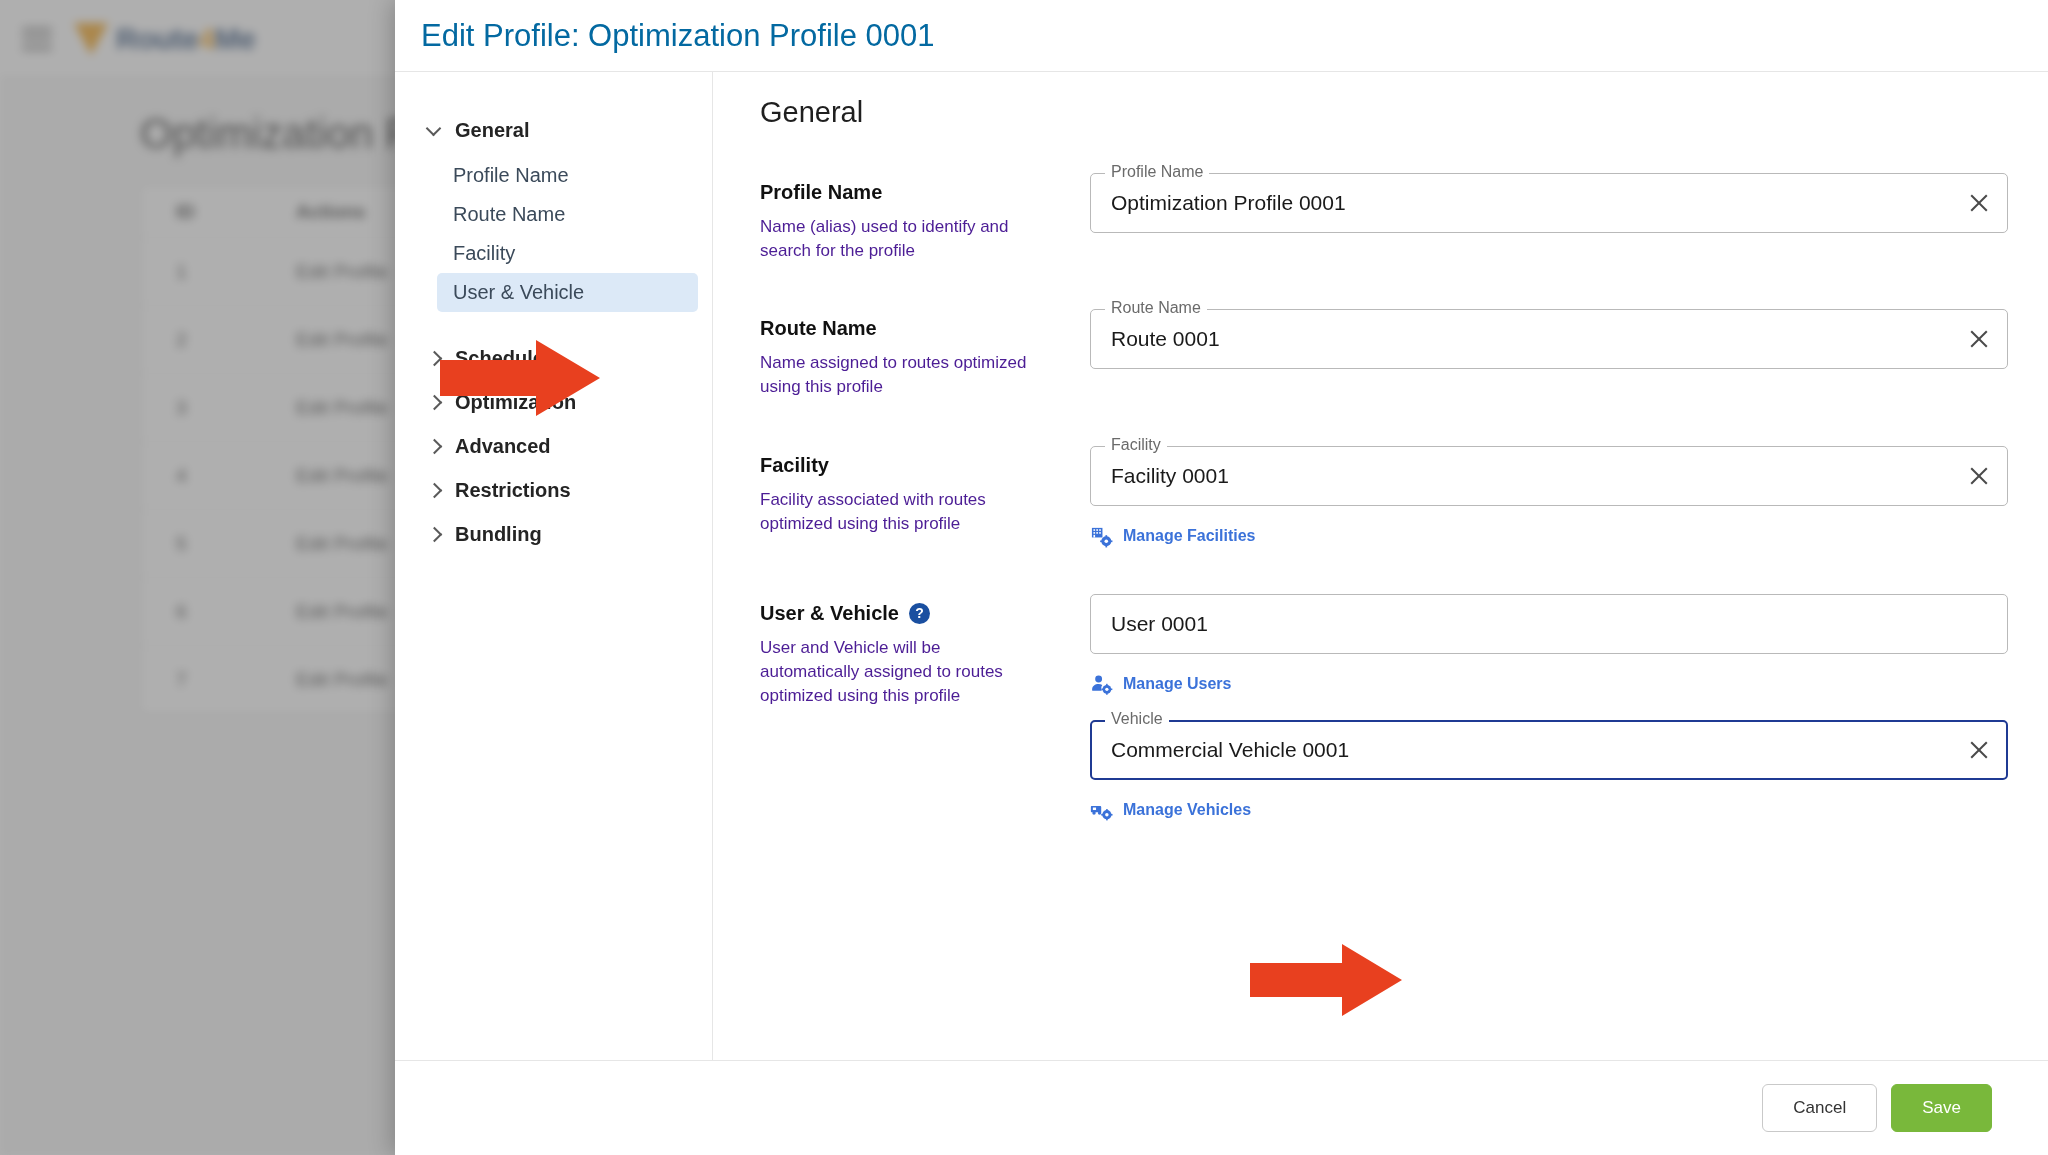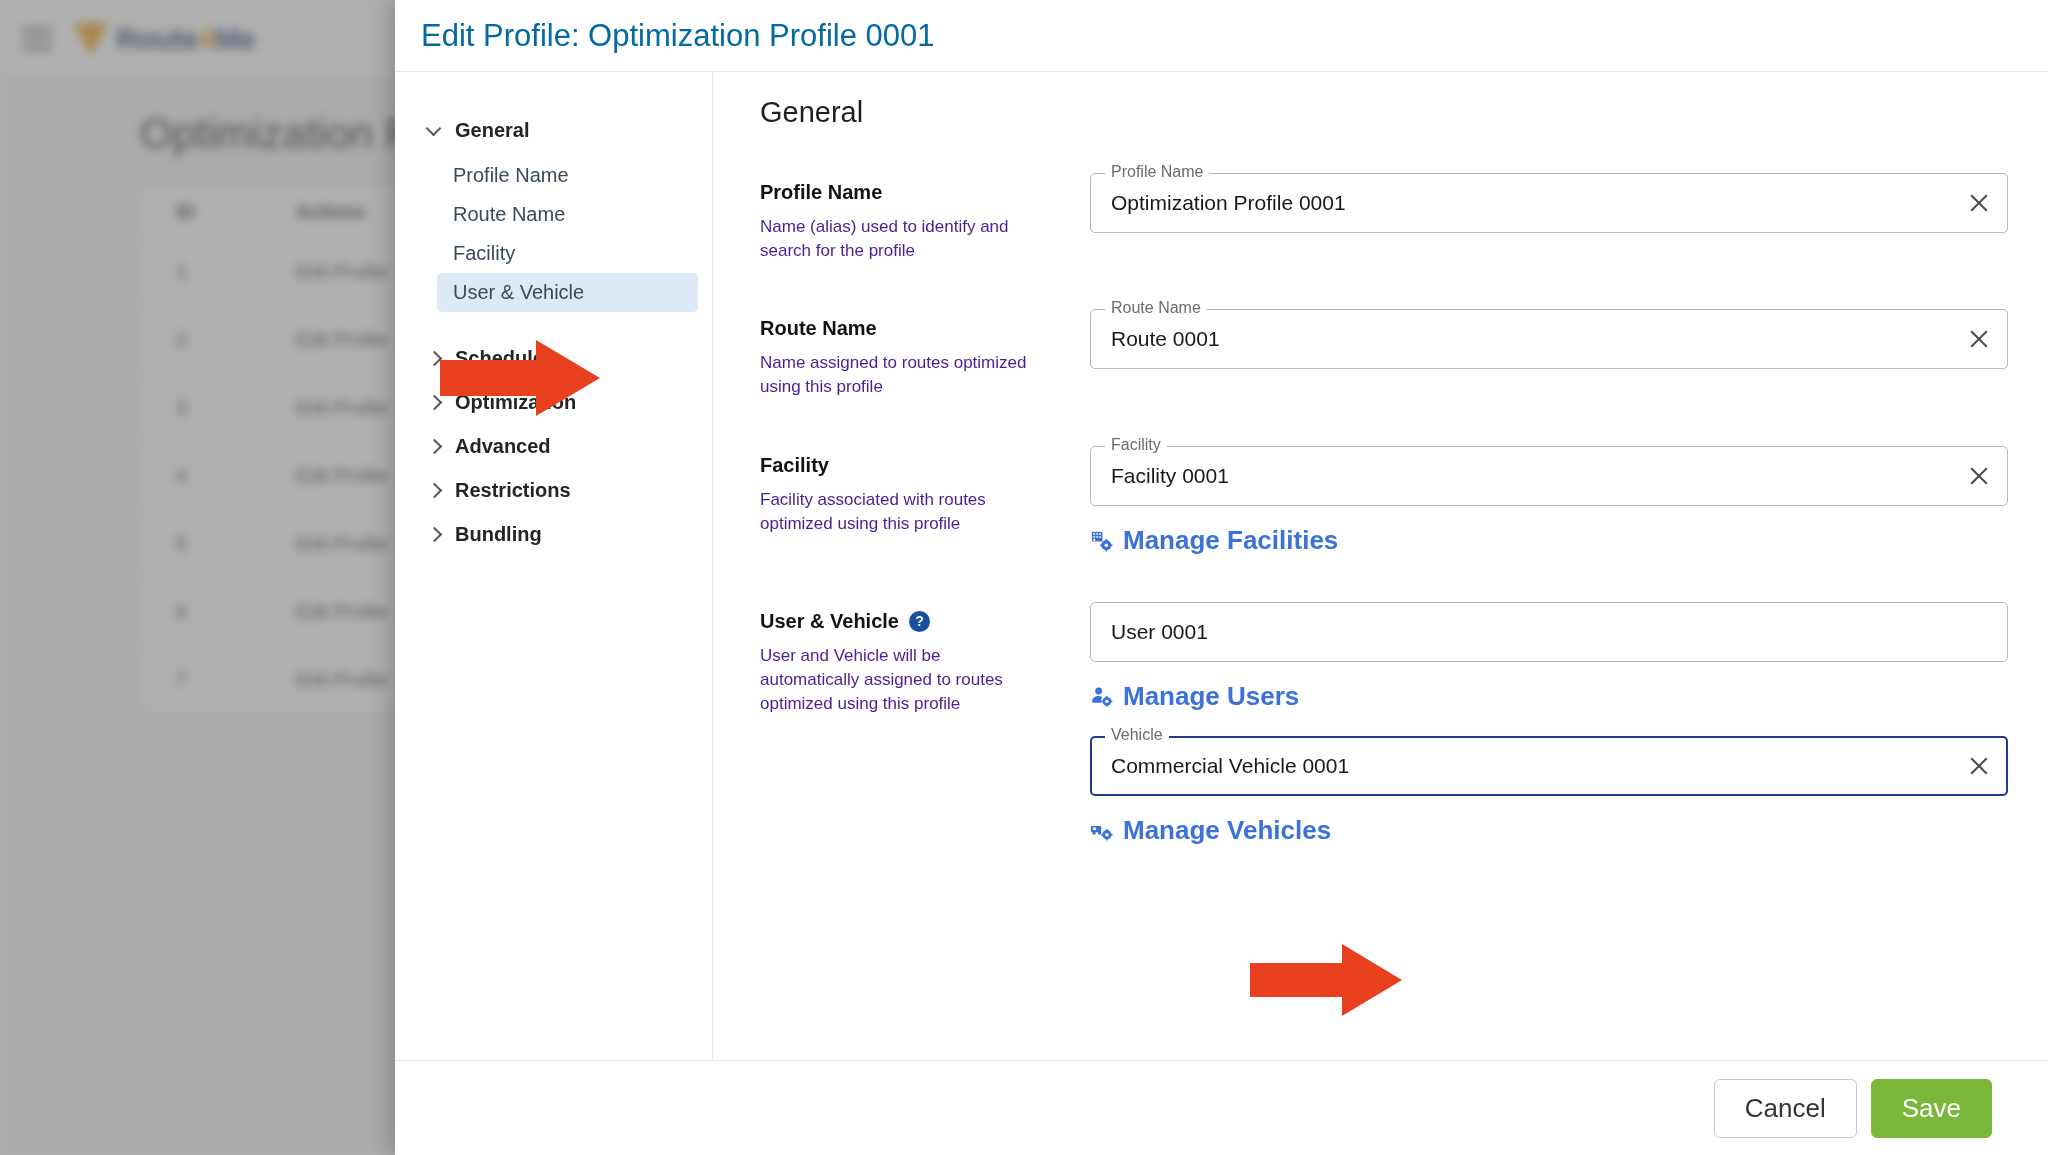--- a/index.html
+++ b/index.html
@@ -151,34 +151,34 @@
   }
   .tf .clear::before, .tf .clear::after {
     content: ""; position: absolute; left: 2px; top: 12px;
     width: 22px; height: 2px; background: #4a4a4a;
   }
   .tf .clear::before { transform: rotate(45deg); }
   .tf .clear::after  { transform: rotate(-45deg); }
 
   .manage-link {
     display: flex; align-items: center; gap: 10px;
-    margin-top: 19px; font-size: 26px; font-weight: 700; color: #3b72d9;
+    margin-top: 19px; font-size: 16px; font-weight: 700; color: #3b72d9;
     cursor: pointer; width: fit-content;
   }
   .manage-link svg { display: block; }
 
   
   #modal-footer {
     height: 95px; flex: 0 0 95px;
     border-top: 1px solid #e6e6e6;
     display: flex; align-items: center; justify-content: flex-end;
     gap: 14px; padding-right: 56px;
   }
   .btn {
-    font-size: 26px; border-radius: 6px; cursor: pointer;
+    font-size: 17px; border-radius: 6px; cursor: pointer;
     padding: 13px 30px; font-family: "Liberation Sans", sans-serif;
   }
   .btn-cancel { background: #fff; border: 1px solid #c9c9c9; color: #333; }
   .btn-save { background: #79b83b; border: 1px solid #79b83b; color: #fff; }
 
   
   .red-arrow { position: absolute; z-index: 50; }
   .red-arrow svg { display: block; }
 </style>
 </head>

